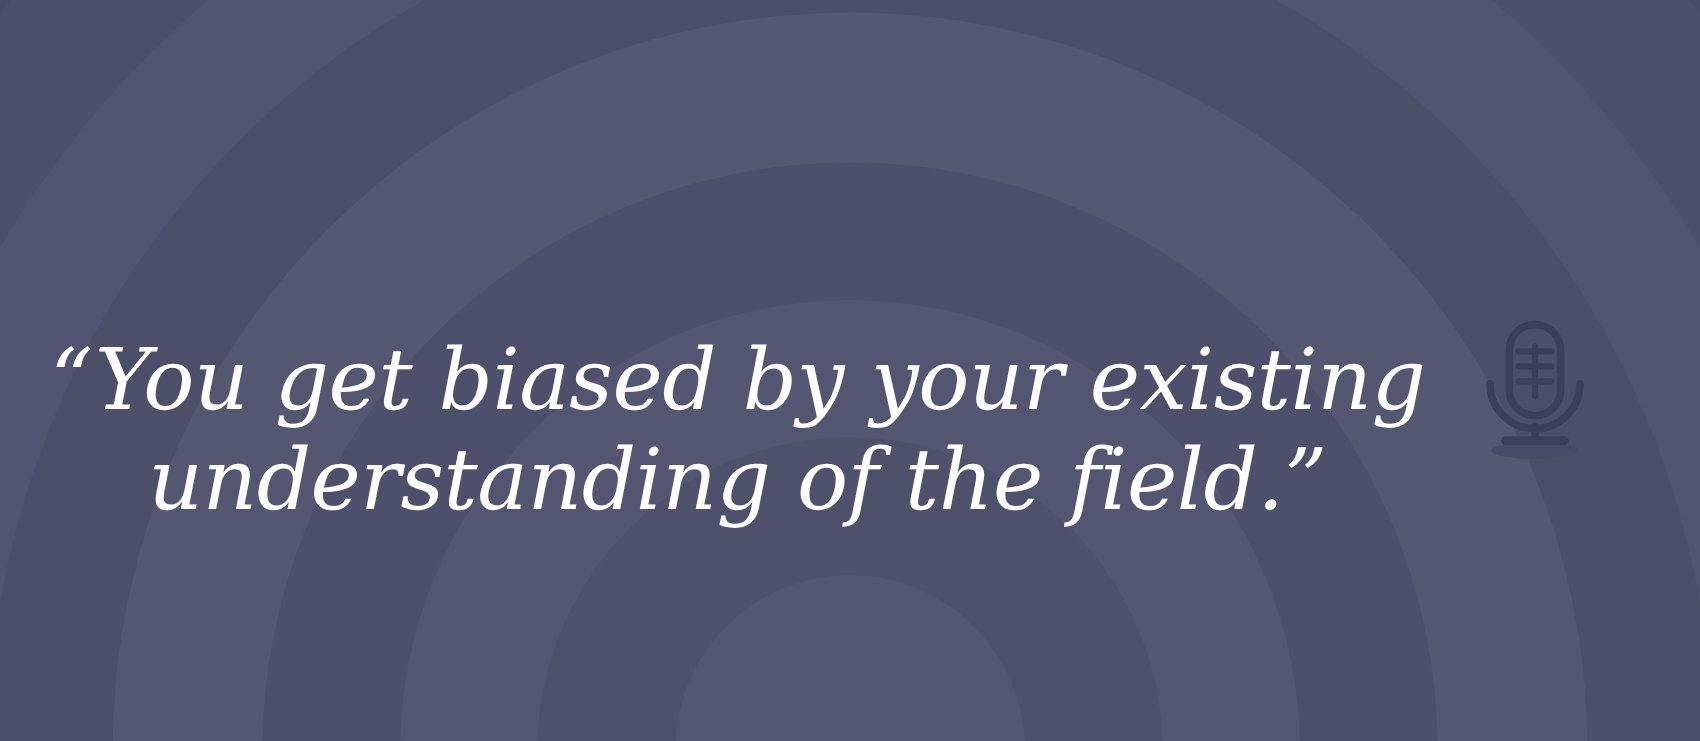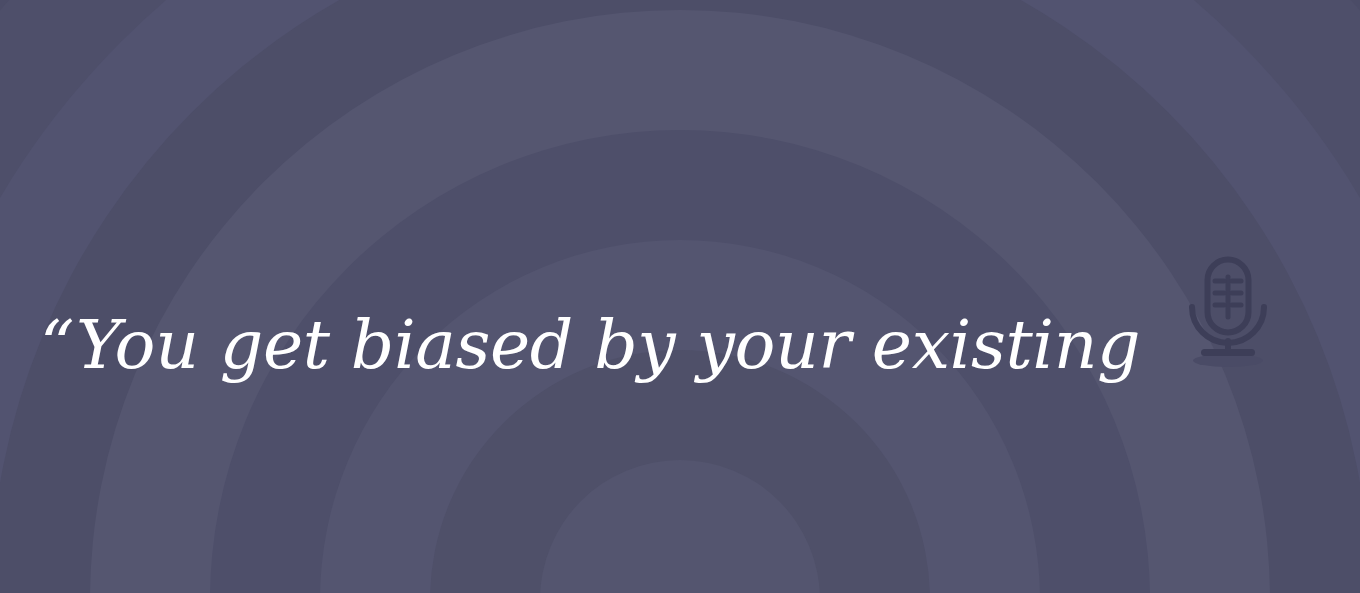--- a/index.html
+++ b/index.html
@@ -96,20 +96,21 @@
       <circle cx="680" cy="600" r="360" fill="#545570"></circle>
       <circle cx="680" cy="600" r="250" fill="#4f5069"></circle>
       <circle cx="680" cy="600" r="140" fill="#54556f"></circle>
     </g>
   </svg>
 
   <div id="content">
 
     <div class="quote-block">
       <div class="quote-line">“You get biased by your existing</div>
+      <div class="quote-line">understanding of the field.”</div>
     </div>
 
 
     <div class="mic-wrap">
       <svg viewBox="0 0 96 116" aria-hidden="true">
 
         <ellipse cx="48" cy="105.5" rx="35" ry="6.5" fill="#4a4b66"></ellipse>
 
         <rect x="27.5" y="4.5" width="41" height="73" rx="20.5" ry="20.5" fill="none" stroke="#3d3e58" stroke-width="6"></rect>
 

